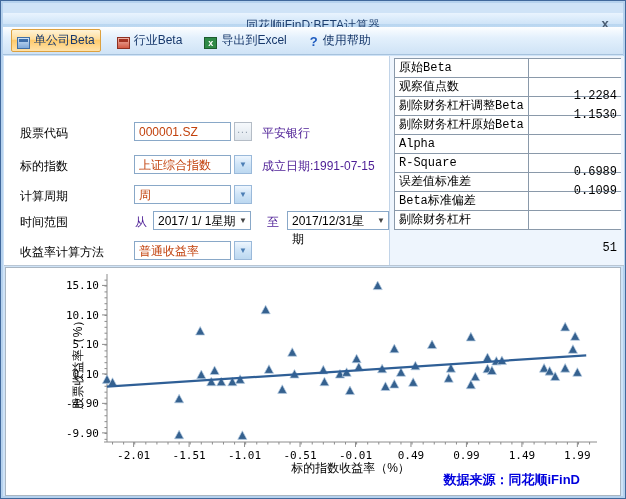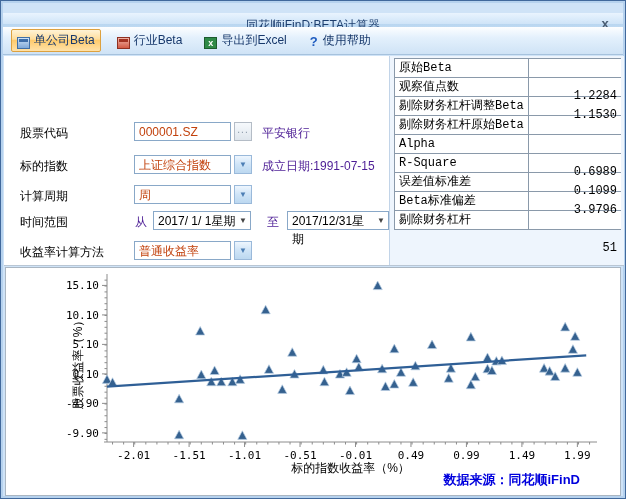--- a/index.html
+++ b/index.html
@@ -154,21 +154,20 @@
         <div class="res-row">
           <div class="res-label">Alpha</div>
           <div class="res-value">0.6989</div>
         </div>
         <div class="res-row">
           <div class="res-label">R-Square</div>
           <div class="res-value">0.1099</div>
         </div>
         <div class="res-row">
           <div class="res-label">误差值标准差</div>
-          <div class="res-value">3.9796</div>
         </div>
         <div class="res-row">
           <div class="res-label">Beta标准偏差</div>
         </div>
         <div class="res-row">
           <div class="res-label">剔除财务杠杆</div>
           <div class="res-value">51</div>
         </div>
       </div>
   </div>

